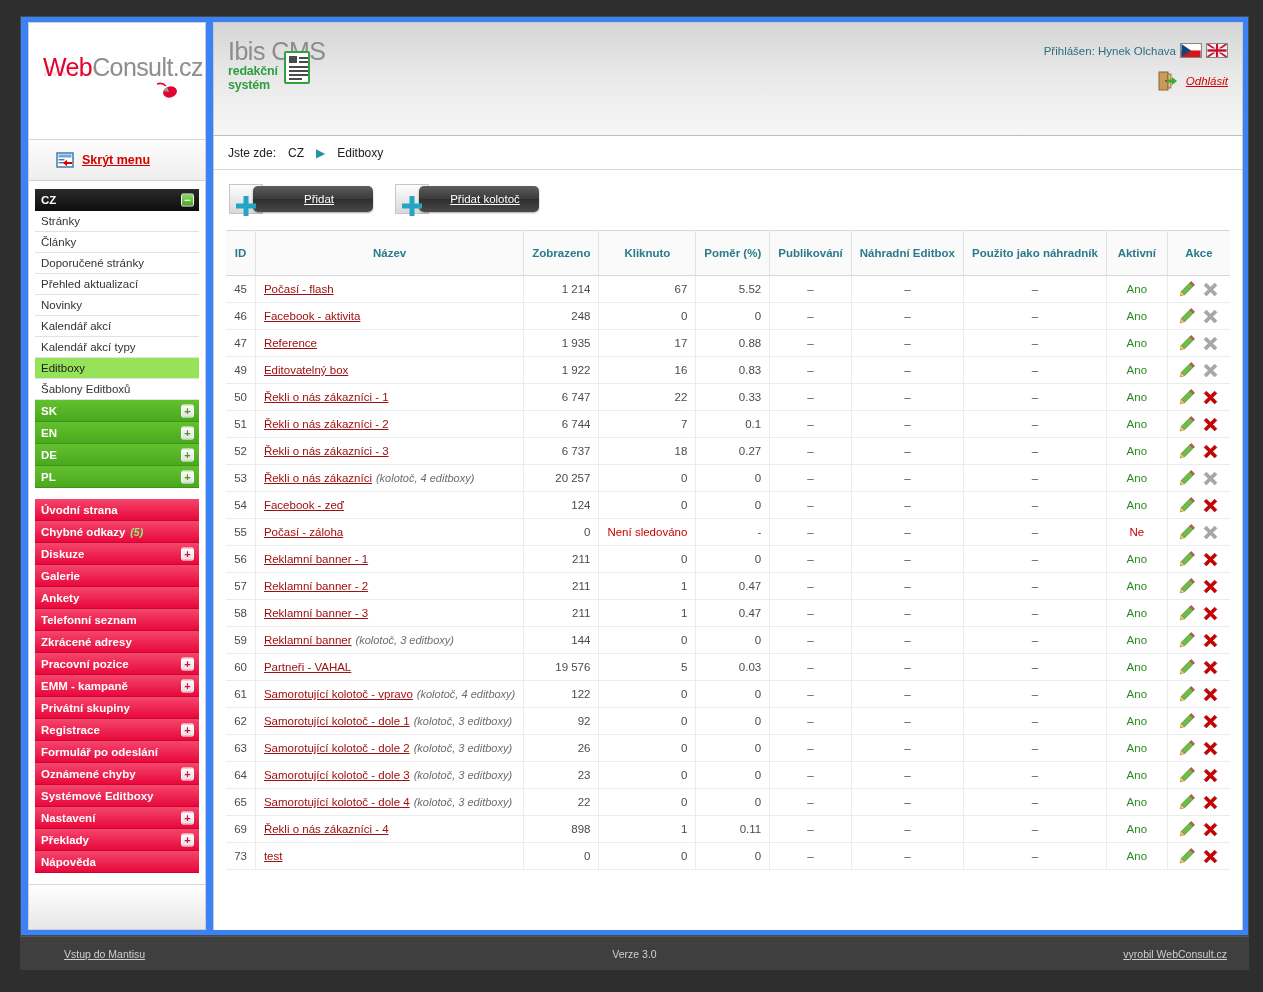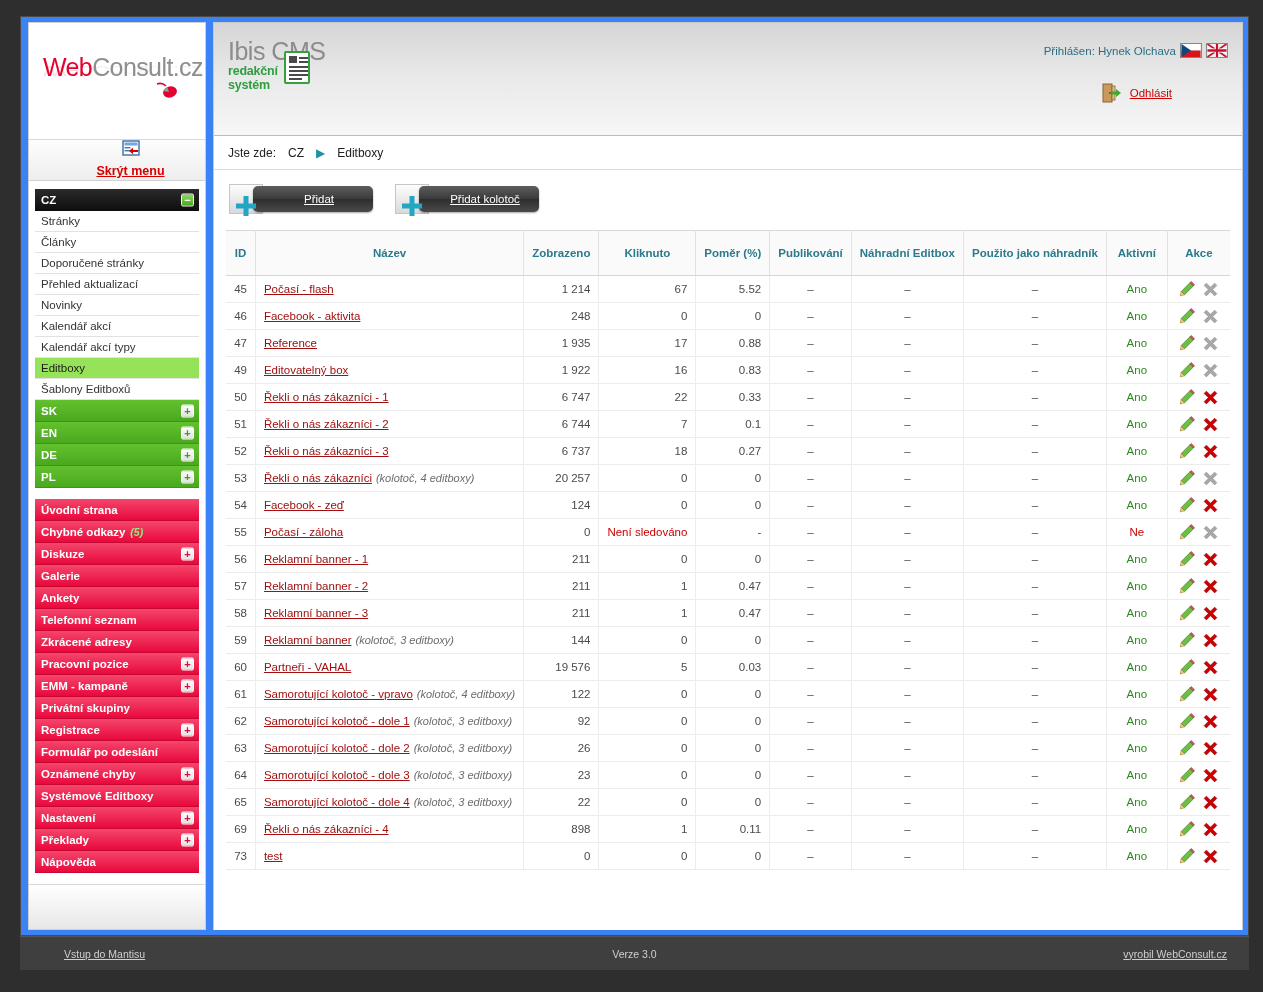--- a/index.html
+++ b/index.html
@@ -66,21 +66,20 @@
     width: 22px; height: 18px;
   }
 
   .hide-menu {
     height: 41px;
     background: linear-gradient(to bottom,#fdfdfd,#eeeeee);
     border-bottom: 1px solid #d2d2d2;
     display: flex; align-items: center;
     padding-left: 27px;
     gap: 8px;
-    flex-direction: column;
   }
   .hide-menu .hm-label {
     color: #d40000;
     font-size: 12.5px;
     font-weight: bold;
     text-decoration: underline;
     cursor: pointer;
   }
   .hm-icon { width: 18px; height: 16px; display:block; }
 
@@ -208,21 +207,21 @@
   .timer-value { font-size: 12px; color: #000; font-weight: bold; line-height: 15px; }
 
   .login-area {
     position: absolute;
     right: 14px; top: 20px;
     text-align: right;
   }
   .login-row { display: flex; align-items: center; justify-content: flex-end; gap: 4px; }
   .login-name { font-size: 11.5px; color: #2b6f84; }
   .flag { width: 22px; height: 15px; display:block; border: 1px solid #888;}
-  .logout-row { display:flex; align-items:center; justify-content:center; gap:8px; margin-top: 24px;}
+  .logout-row { display:flex; align-items:center; justify-content:flex-end; gap:8px; margin-top: 12px; font-style: italic;}
   .logout-link { color:#d00000; font-size:11.5px; text-decoration: underline; cursor:pointer;}
 
   .breadcrumb {
     height: 34px;
     background: #fff;
     display: flex; align-items: center;
     padding-left: 14px;
     gap: 12px;
     border-bottom: 1px solid #d9d9d9;
     font-size: 12px; color: #222;

